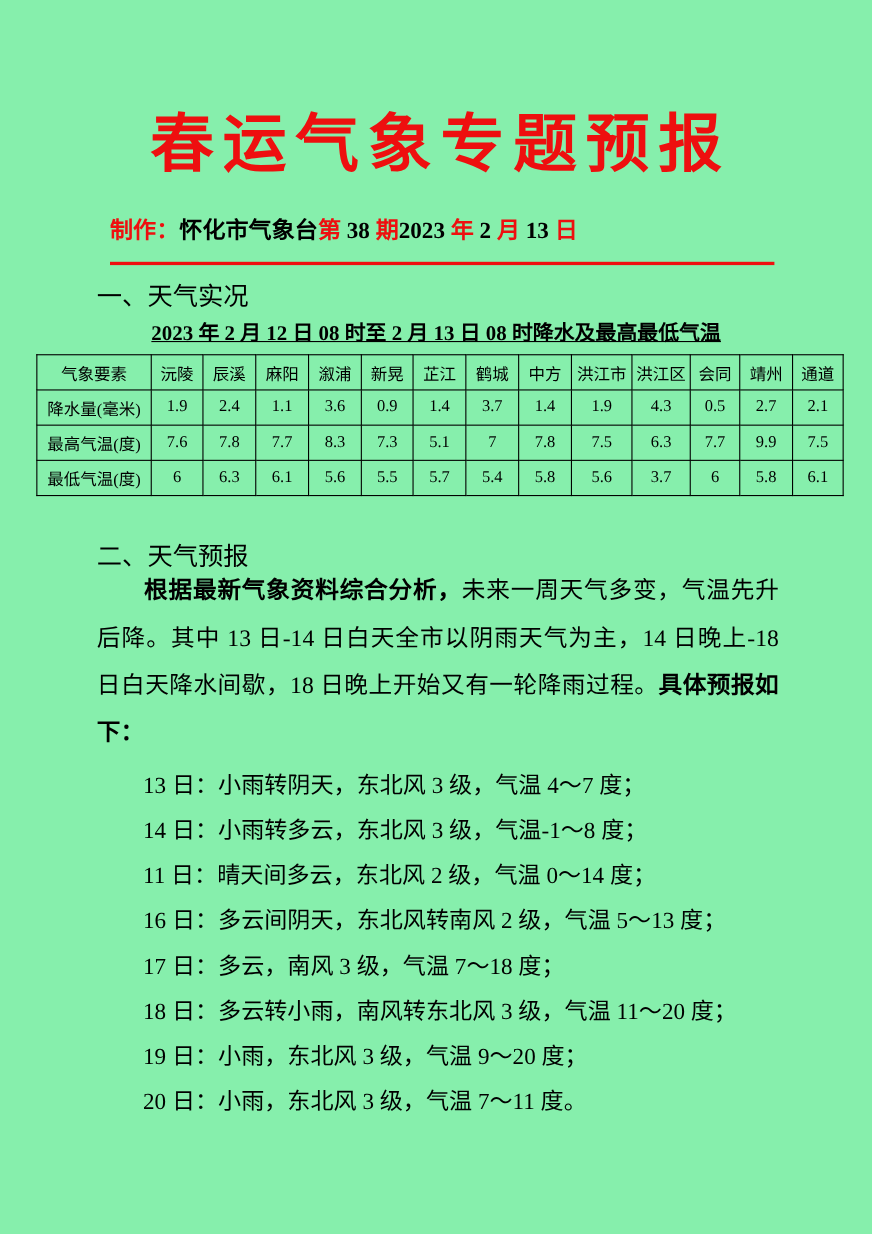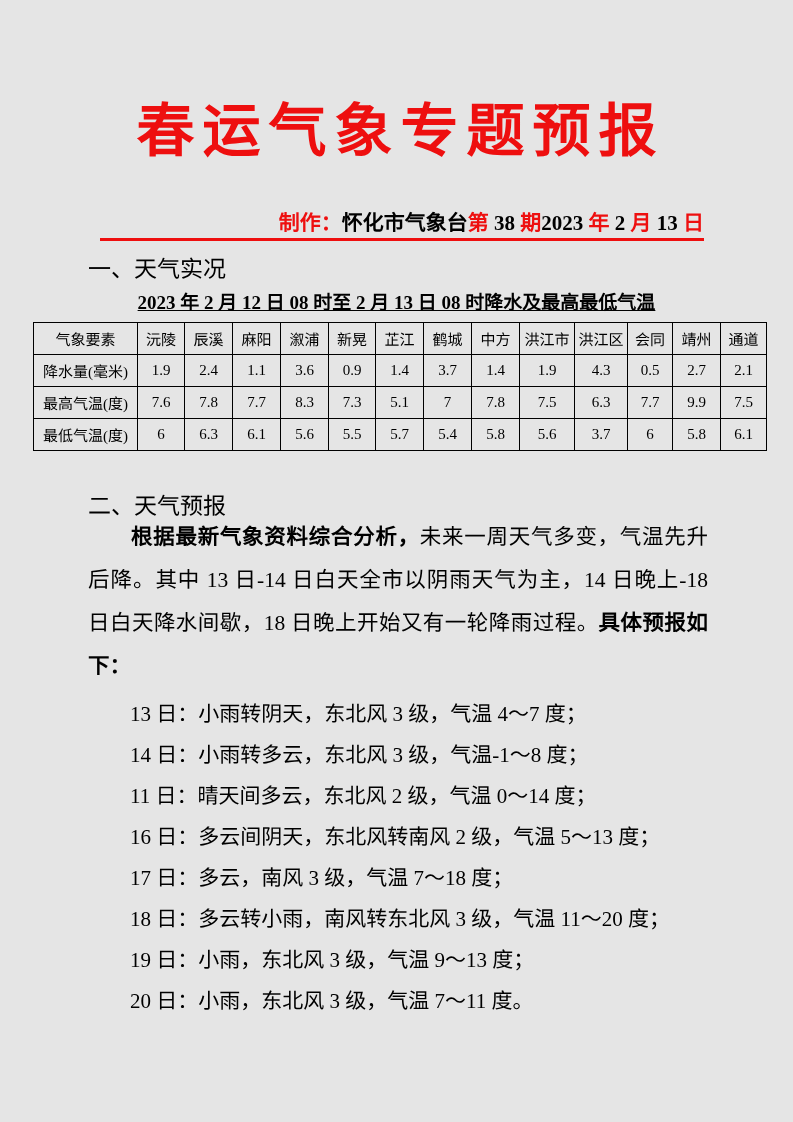--- a/index.html
+++ b/index.html
@@ -2,32 +2,32 @@
 <html lang="zh-CN"><head>
 <meta charset="utf-8">
 <style>
   * { margin:0; padding:0; box-sizing:border-box; }
   html,body { background:#ffffff; }
   body {
     width:793px; height:1122px;
     font-family:"Liberation Serif","DejaVu Serif",serif;
     color:#000; position:relative; overflow:hidden;
   }
-  .page { position:absolute; inset:0; background:#e5e5e5; }
+  .page { position:absolute; inset:0; background:#86efac; }
 
   .doc-title {
     position:absolute; top:96px; left:0; width:793px;
     text-align:center; color:#ee0f0f; font-weight:bold;
     font-size:58px; letter-spacing:8px; line-height:72px;
     text-indent:8px; white-space:nowrap;
   }
 
   .info-bar {
-    position:absolute; top:206px; left:100px; width:604px;
-    display:flex; justify-content:flex-end; align-items:baseline;
+    position:absolute; top:192px; left:100px; width:604px;
+    display:flex; justify-content:flex-start; align-items:baseline;
     font-size:21px; font-weight:bold; white-space:nowrap;
   }
   .red { color:#ee0f0f; }
 
   .red-rule {
     position:absolute; top:238px; left:100px; width:604px; height:3px;
     background:#ee0f0f; border:none;
   }
 
   .sec-heading {
@@ -173,17 +173,17 @@
 
   <p class="forecast-para"><span class="b">根据最新气象资料综合分析，</span><span>未来一周天气多变，气温先升后降。其中 13 日-14 日白天全市以阴雨天气为主，14 日晚上-18 日白天降水间歇，18 日晚上开始又有一轮降雨过程。</span><span class="b">具体预报如下：</span></p>
 
   <ul class="forecast-list">
     <li>13 日：小雨转阴天，东北风 3 级，气温 4～7 度；</li>
     <li>14 日：小雨转多云，东北风 3 级，气温-1～8 度；</li>
     <li>11 日：晴天间多云，东北风 2 级，气温 0～14 度；</li>
     <li>16 日：多云间阴天，东北风转南风 2 级，气温 5～13 度；</li>
     <li>17 日：多云，南风 3 级，气温 7～18 度；</li>
     <li>18 日：多云转小雨，南风转东北风 3 级，气温 11～20 度；</li>
-    <li>19 日：小雨，东北风 3 级，气温 9～13 度；</li>
+    <li>19 日：小雨，东北风 3 级，气温 9～20 度；</li>
     <li>20 日：小雨，东北风 3 级，气温 7～11 度。</li>
   </ul>
 
 </div>
 
 </body></html>

